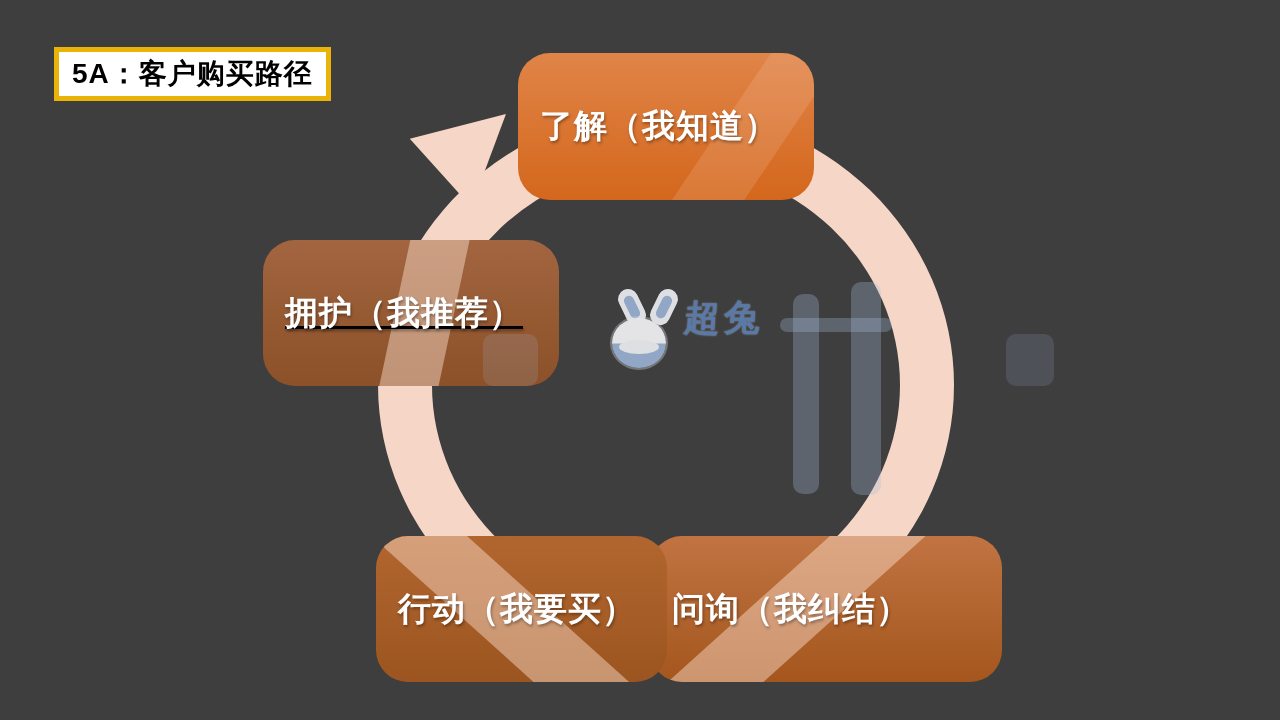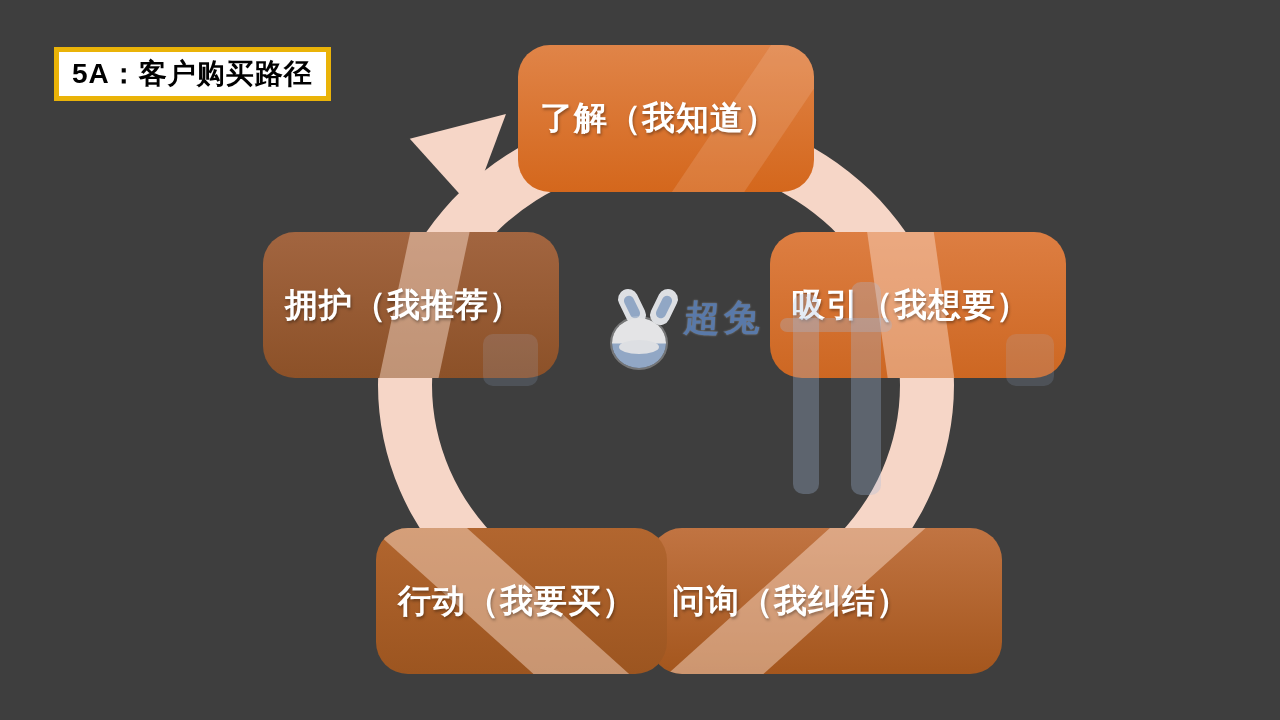--- a/index.html
+++ b/index.html
@@ -19,38 +19,38 @@
     position:absolute;left:424px;top:98px;width:0;height:0;
     border-left:46px solid transparent;border-right:46px solid transparent;
     border-bottom:88px solid var(--ring,#f6d6c7);
     transform:rotate(48deg);transform-origin:50% 55%;
     z-index:1;
   }
 
   
   .node{
     position:absolute;border-radius:32px;overflow:hidden;z-index:2;
-    display:flex;align-items:center;padding-left:22px;box-sizing:border-box;
+    display:flex;align-items:center;padding-left:22px;box-sizing:border-box;margin-top:8px;
   }
   .node .label{
     position:relative;z-index:3;color:#fff;font-weight:bold;font-size:33px;
     letter-spacing:1px;text-shadow:1px 2px 3px rgba(0,0,0,.35);white-space:nowrap;
   }
   .stripe{position:absolute;z-index:1;background:rgba(255,228,212,.5);}
 
   .node-aware{left:518px;top:45px;width:296px;height:147px;
     background:linear-gradient(180deg,var(--node-aware-top),var(--node-aware-bottom));}
   .node-aware .stripe{width:60px;height:300px;left:212px;top:-80px;transform:rotate(34deg);opacity:.3;}
 
   .node-appeal{left:770px;top:232px;width:296px;height:146px;
     background:linear-gradient(180deg,var(--node-appeal-top),var(--node-appeal-bottom));}
   .node-appeal .stripe{width:66px;height:230px;left:108px;top:-40px;transform:rotate(-8deg);opacity:.85;}
 
   .node-advocate{left:263px;top:232px;width:296px;height:146px;
-    background:linear-gradient(180deg,var(--node-advocate-top),var(--node-advocate-bottom));}
+    background:linear-gradient(180deg,var(--node-advocate-top),var(--node-advocate-bottom));text-decoration:underline;}
   .node-advocate .stripe{width:58px;height:230px;left:132px;top:-40px;transform:rotate(12deg);opacity:.9;}
 
   .node-act{left:376px;top:528px;width:291px;height:146px;
     background:linear-gradient(180deg,var(--node-act-top),var(--node-act-bottom));}
   .node-act .stripe{width:64px;height:380px;left:100px;top:-110px;transform:rotate(-48deg);opacity:.9;}
 
   .node-ask{left:650px;top:528px;width:352px;height:146px;
     background:linear-gradient(180deg,var(--node-ask-top),var(--node-ask-bottom));}
   .node-ask .stripe{width:64px;height:380px;left:118px;top:-120px;transform:rotate(48deg);opacity:.9;}
 
@@ -105,24 +105,20 @@
 
 <div class="stage">
 
   <div class="ring"></div>
   <div class="arrow-head"></div>
 
   <div class="node node-aware">
     <div class="stripe"></div>
     <span class="label">了解（我知道）</span>
   </div>
-  <div class="node node-appeal">
-    <div class="stripe"></div>
-    <span class="label">吸引（我想要）</span>
-  </div>
   <div class="node node-ask">
     <div class="stripe"></div>
     <span class="label">问询（我纠结）</span>
   </div>
   <div class="node node-act">
     <div class="stripe"></div>
     <span class="label">行动（我要买）</span>
   </div>
   <div class="node node-advocate">
     <div class="stripe"></div>

